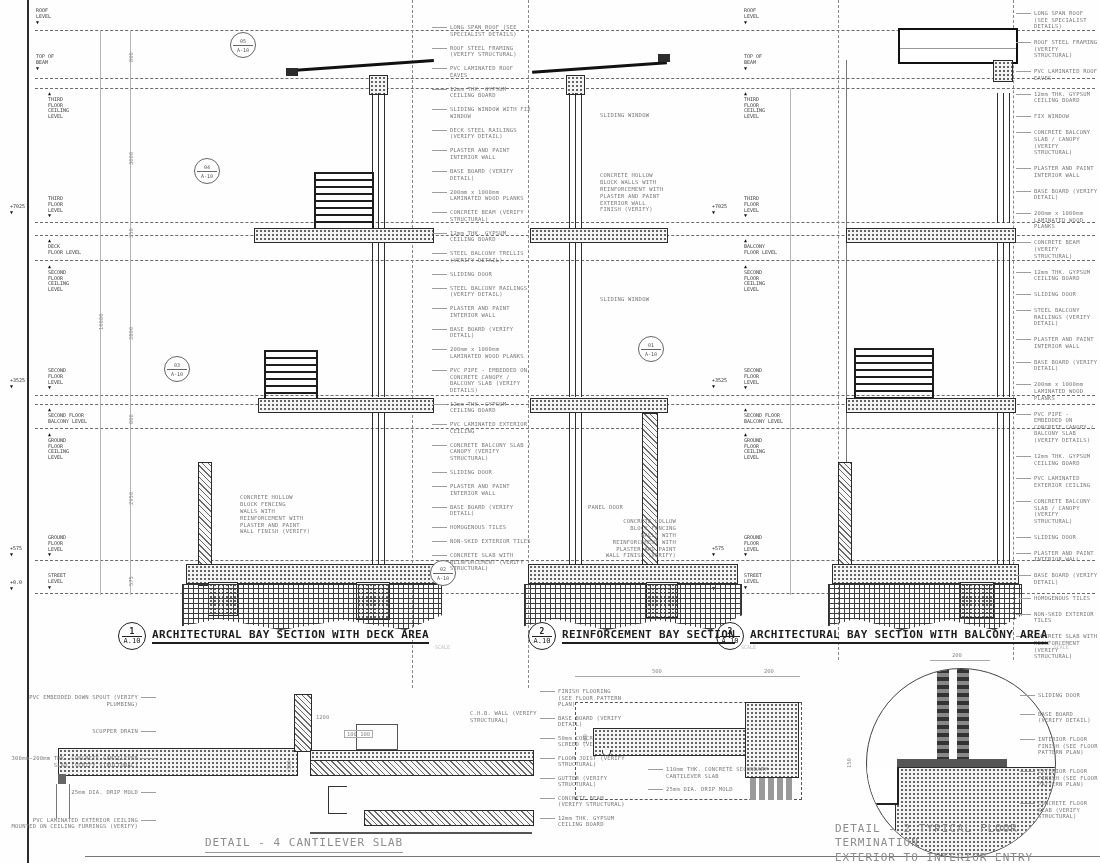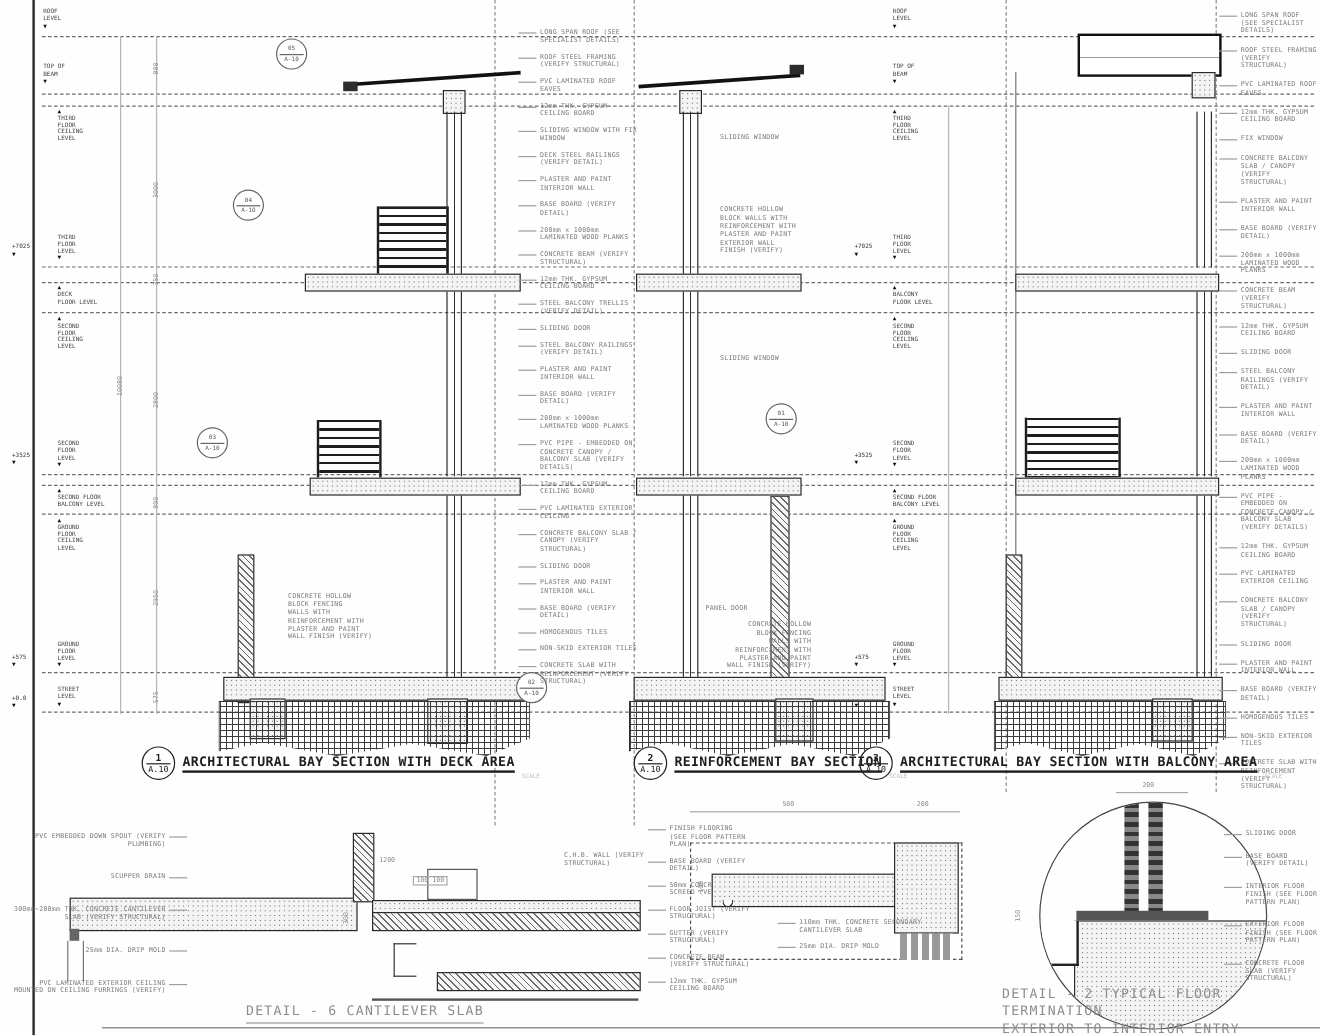--- a/index.html
+++ b/index.html
@@ -645,21 +645,21 @@
       </div>
       <div class="ann">
         <i></i>
         <span>CONCRETE BEAM (VERIFY STRUCTURAL)</span>
       </div>
       <div class="ann">
         <i></i>
         <span>12mm THK. GYPSUM CEILING BOARD</span>
       </div>
     </div>
-  <div class="dtitle" style="left:205px;top:836px;">DETAIL - 6 CANTILEVER SLAB</div>
+  <div class="dtitle" style="left:205px;top:836px;">DETAIL - 4 CANTILEVER SLAB</div>
 
   <div>
     <div class="abs" style="left:575px;top:702px;width:225px;height:96px;border:1px dashed #555;"></div>
     <div class="stip abs" style="left:593px;top:728px;width:152px;height:26px;border-width:1.5px;"></div>
     <div class="abs" style="left:602px;top:750px;width:7px;height:5px;border:1px solid #333;border-top:none;border-radius:0 0 7px 7px;background:#fff;"></div>
     <div class="stip abs" style="left:745px;top:702px;width:52px;height:74px;border-width:1.5px;"></div>
     <div class="abs" style="left:750px;top:778px;width:44px;height:22px;background:repeating-linear-gradient(90deg,#9a9a9a 0 6px,#fff 6px 9px);"></div>
     <div class="solid" style="left:575px;top:676px;width:225px;height:1px;background:#aaa;"></div>
     <div class="dimh" style="left:652px;top:668px;">500</div>
     <div class="dimh" style="left:764px;top:668px;">200</div>

